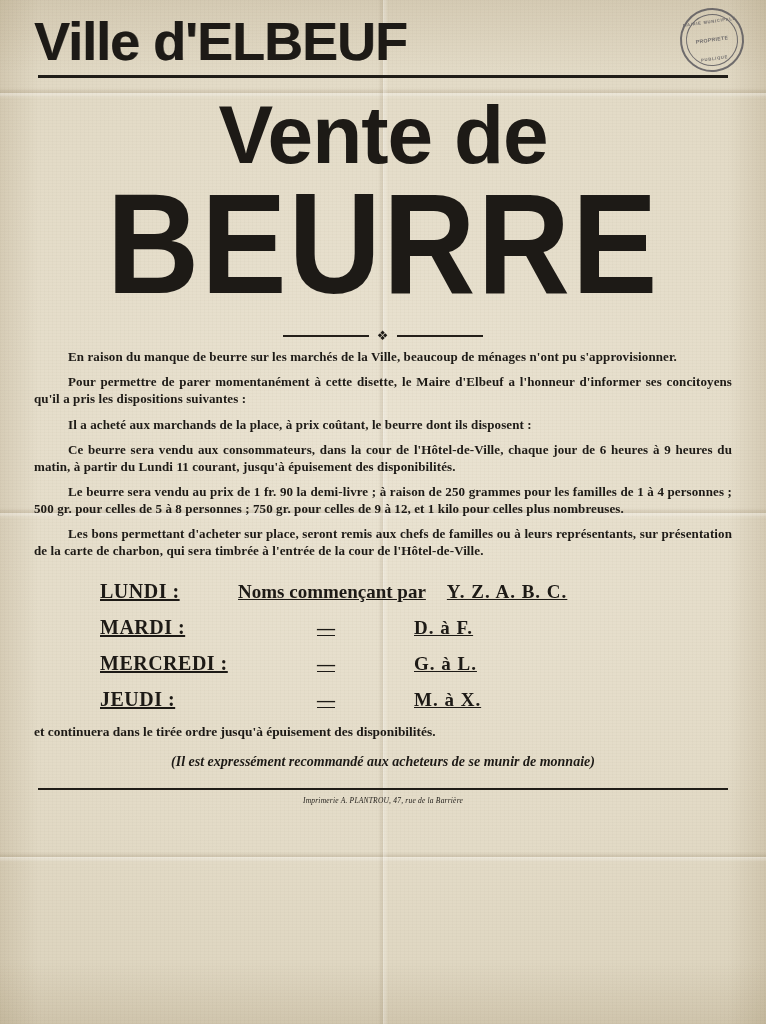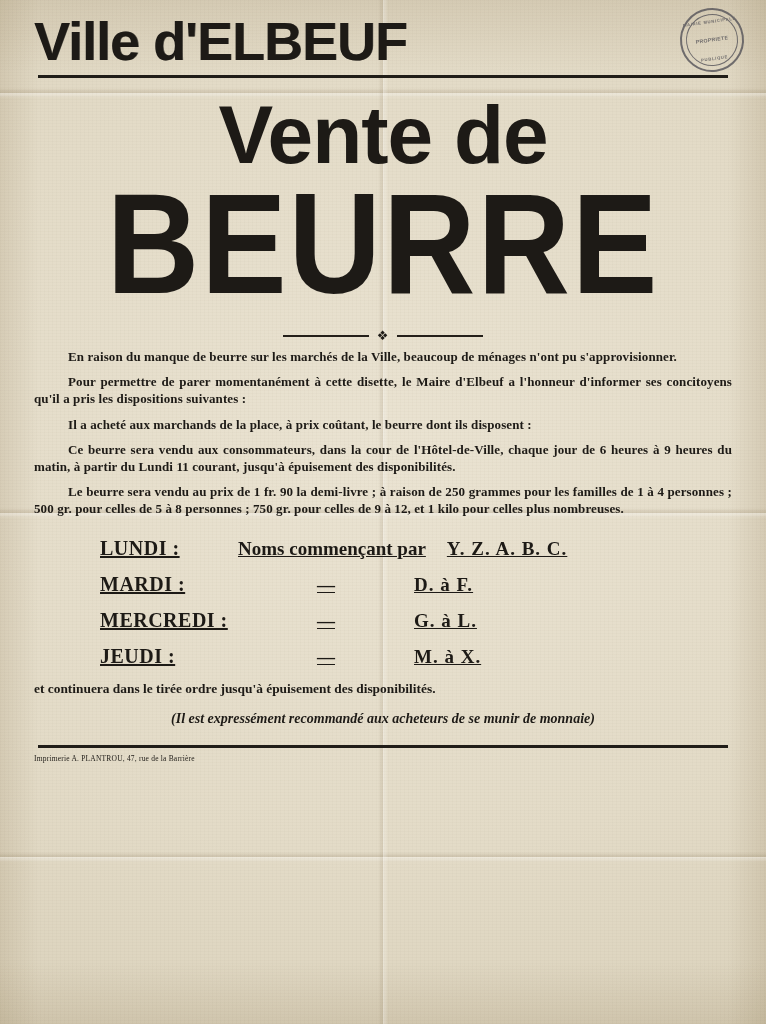--- a/index.html
+++ b/index.html
@@ -253,23 +253,25 @@
     font-size: 21px;
     letter-spacing: 1px;
   }
 
   .rule-bottom {
     height: 2.5px;
     background: #201d18;
     margin: 2px 4px 6px 4px;
   }
   .printer {
+    text-align: center;
     font-size: 7.5px;
     letter-spacing: 0.2px;
     font-family: "Liberation Serif", serif;
+    font-style: italic;
   }
 </style>
 </head>
 <body>
 
 <div class="poster">
 
   <div class="fold fold-h" style="top:88px;"></div>
   <div class="fold fold-h" style="top:508px;"></div>
   <div class="fold fold-h" style="top:852px;"></div>
@@ -293,20 +295,21 @@
     <div class="ornament">
       <span>❖</span>
     </div>
 
     <div class="body">
       <p>En raison du manque de beurre sur les marchés de la Ville, beaucoup de ménages n'ont pu s'approvisionner.</p>
       <p>Pour permettre de parer momentanément à cette disette, le Maire d'Elbeuf a l'honneur d'informer ses concitoyens qu'il a pris les dispositions suivantes :</p>
       <p>Il a acheté aux marchands de la place, à prix coûtant, le beurre dont ils disposent :</p>
       <p>Ce beurre sera vendu aux consommateurs, dans la cour de l'Hôtel-de-Ville, chaque jour de 6 heures à 9 heures du matin, à partir du Lundi 11 courant, jusqu'à épuisement des disponibilités.</p>
       <p>Le beurre sera vendu au prix de 1 fr. 90 la demi-livre ; à raison de 250 grammes pour les familles de 1 à 4 personnes ; 500 gr. pour celles de 5 à 8 personnes ; 750 gr. pour celles de 9 à 12, et 1 kilo pour celles plus nombreuses.</p>
+      <p>Les bons permettant d'acheter sur place, seront remis aux chefs de familles ou à leurs représentants, sur présentation de la carte de charbon, qui sera timbrée à l'entrée de la cour de l'Hôtel-de-Ville.</p>
     </div>
 
     <div class="schedule">
       <div class="sched-row first">
         <div class="sched-day">LUNDI :</div>
         <div class="sched-mid">Noms commençant par</div>
         <div class="sched-names">Y. Z. A. B. C.</div>
       </div>
       <div class="sched-row">
         <div class="sched-day">MARDI :</div>

